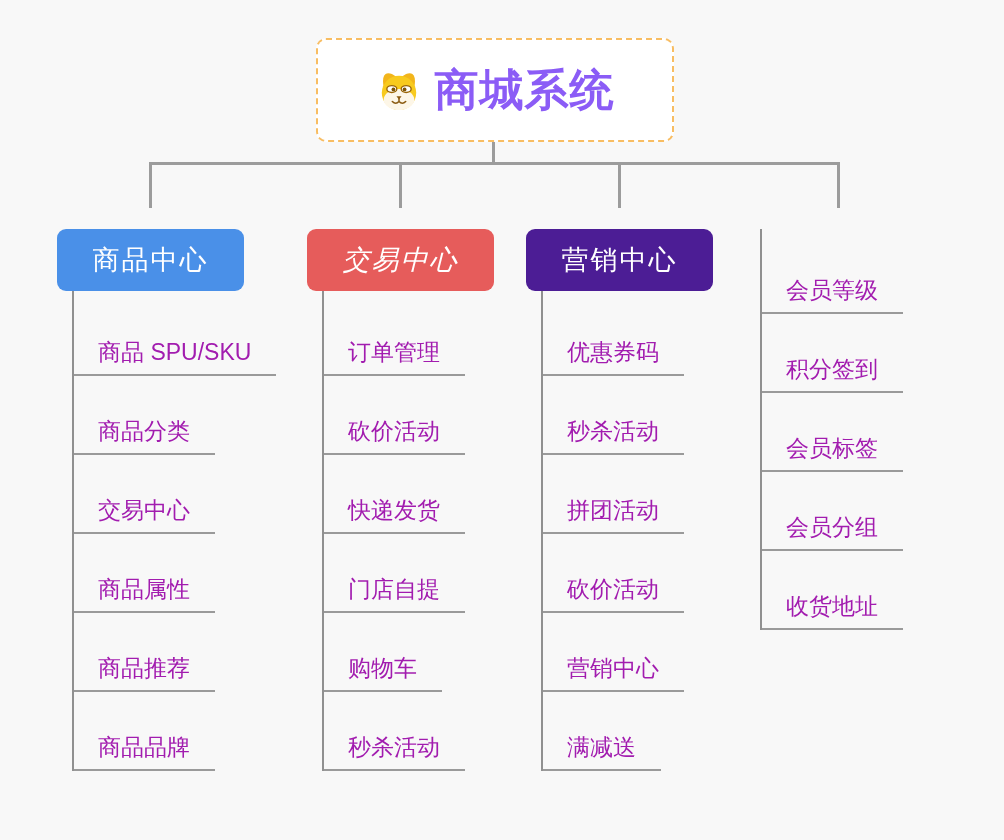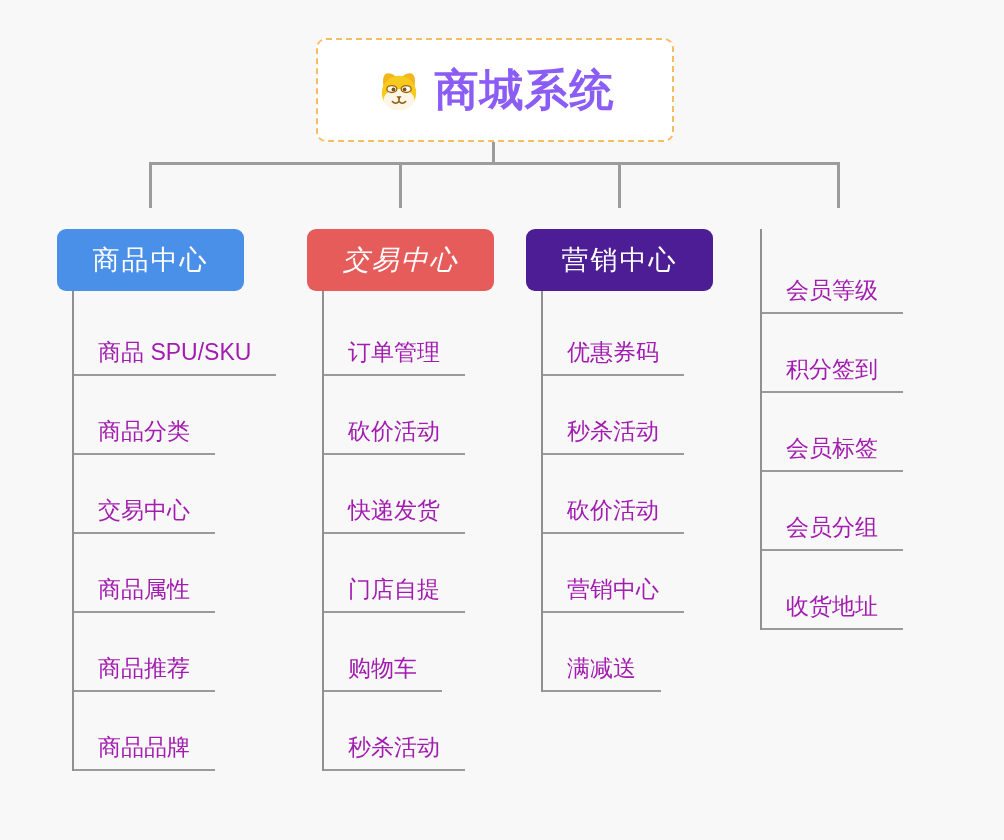--- a/index.html
+++ b/index.html
@@ -138,20 +138,23 @@
   <div class="branch-group bg-3">
     <div class="branch-box" style="background-color: #4c1d95;">营销中心</div>
     <div class="leaves">
       <div class="leaf">
           <span class="leaf-label">优惠券码</span>
         </div>
       <div class="leaf">
           <span class="leaf-label">秒杀活动</span>
         </div>
       <div class="leaf">
+          <span class="leaf-label">拼团活动</span>
+        </div>
+      <div class="leaf">
           <span class="leaf-label">砍价活动</span>
         </div>
       <div class="leaf">
           <span class="leaf-label">营销中心</span>
         </div>
       <div class="leaf">
           <span class="leaf-label">满减送</span>
         </div>
     </div>
   </div>

